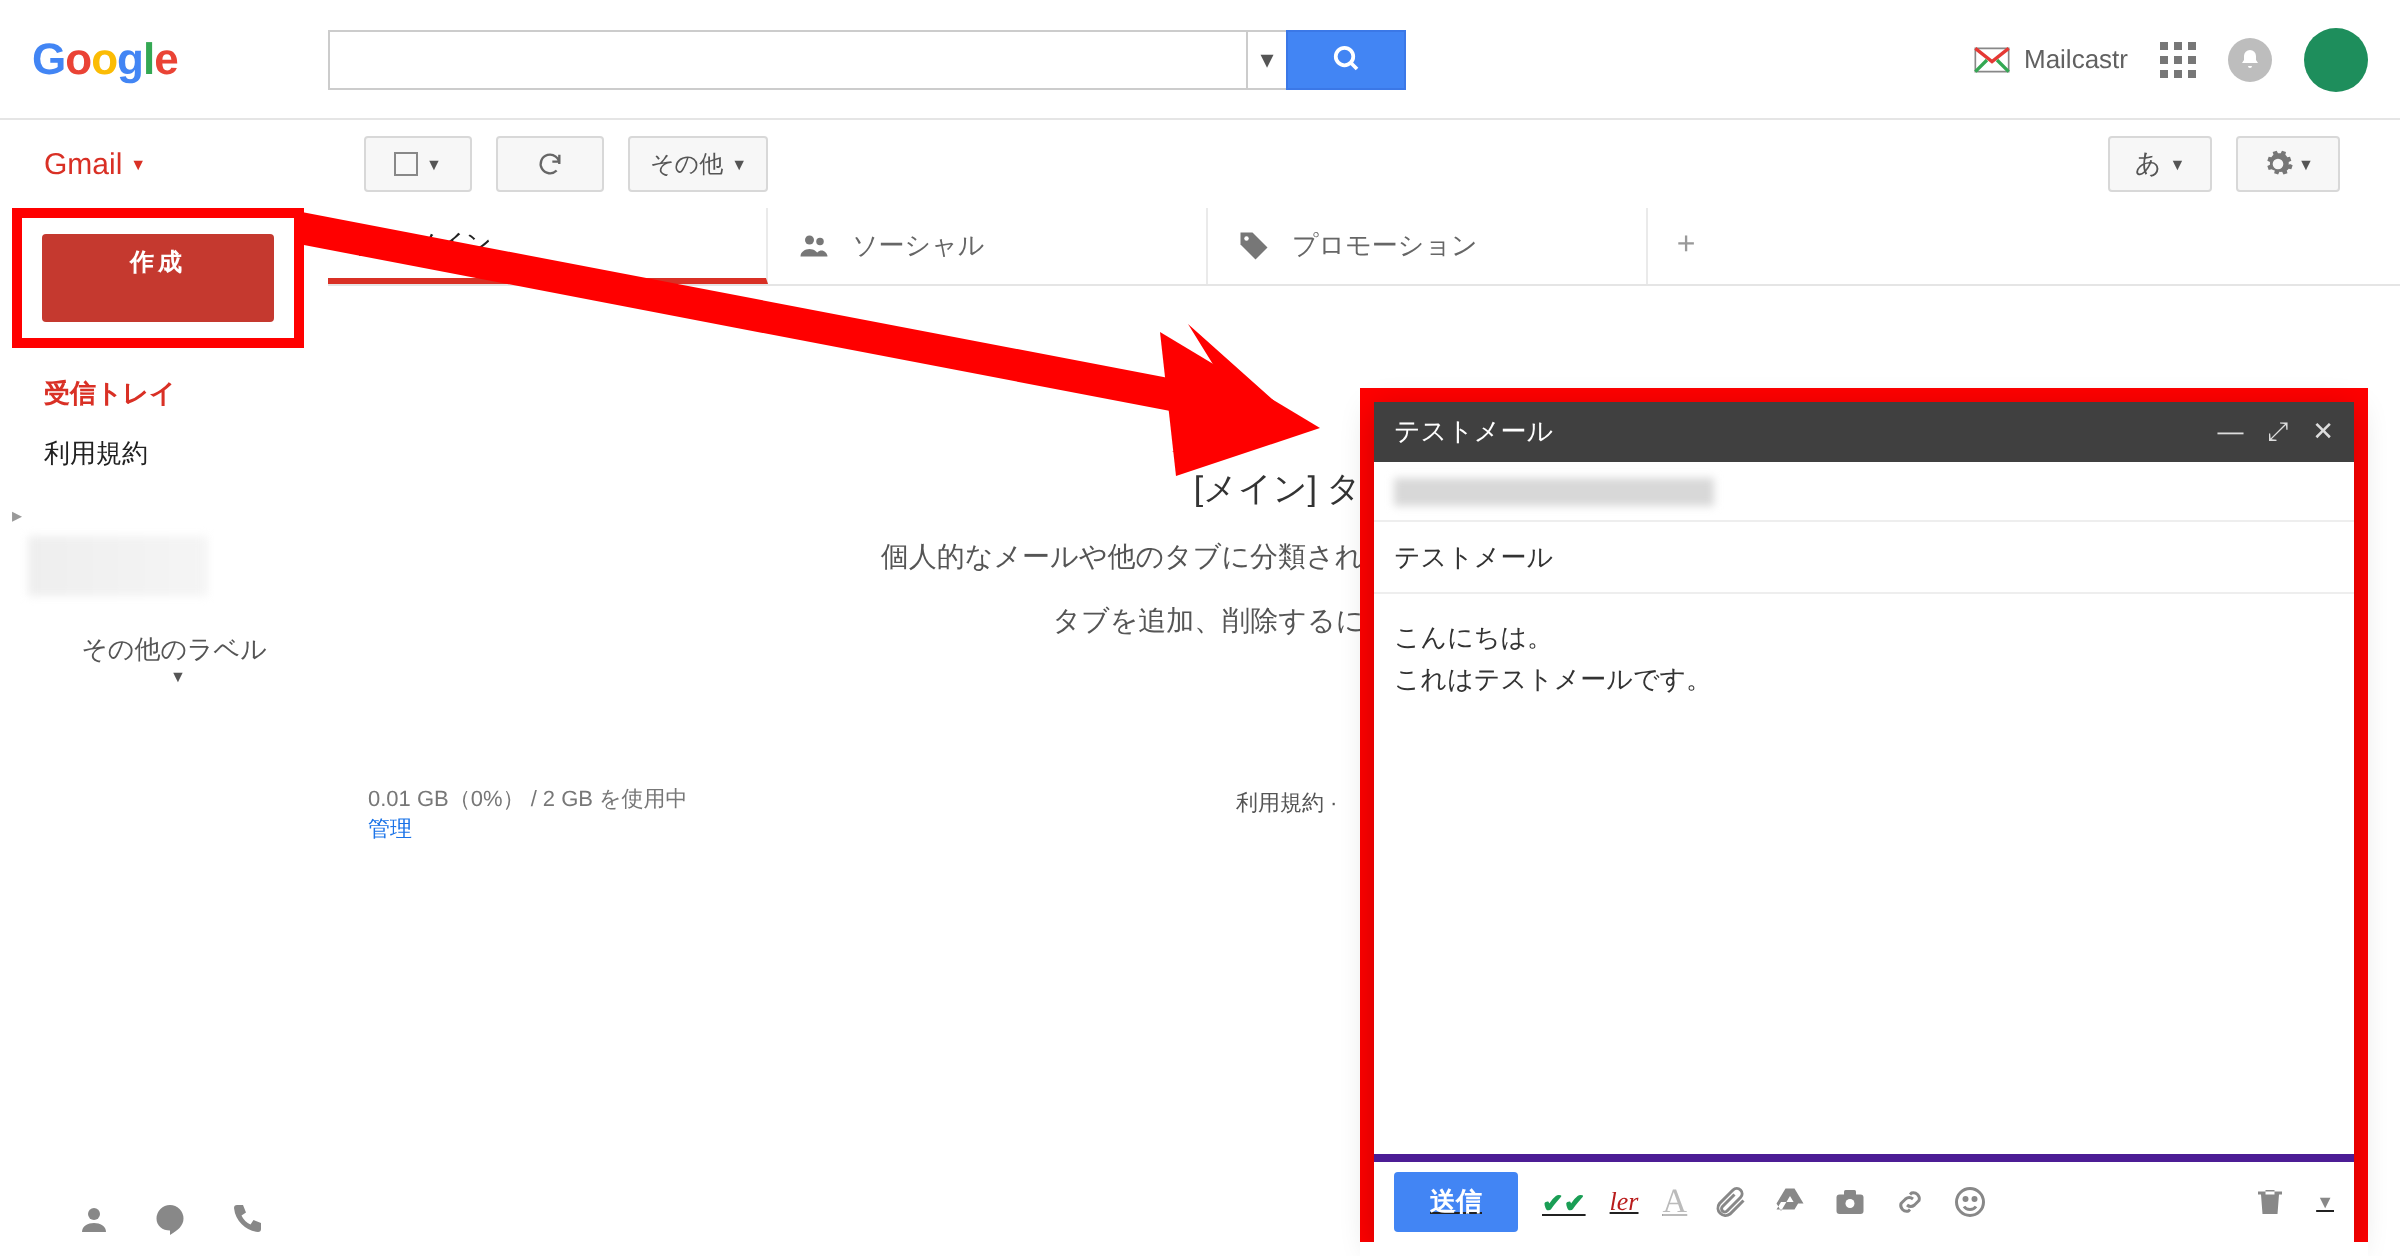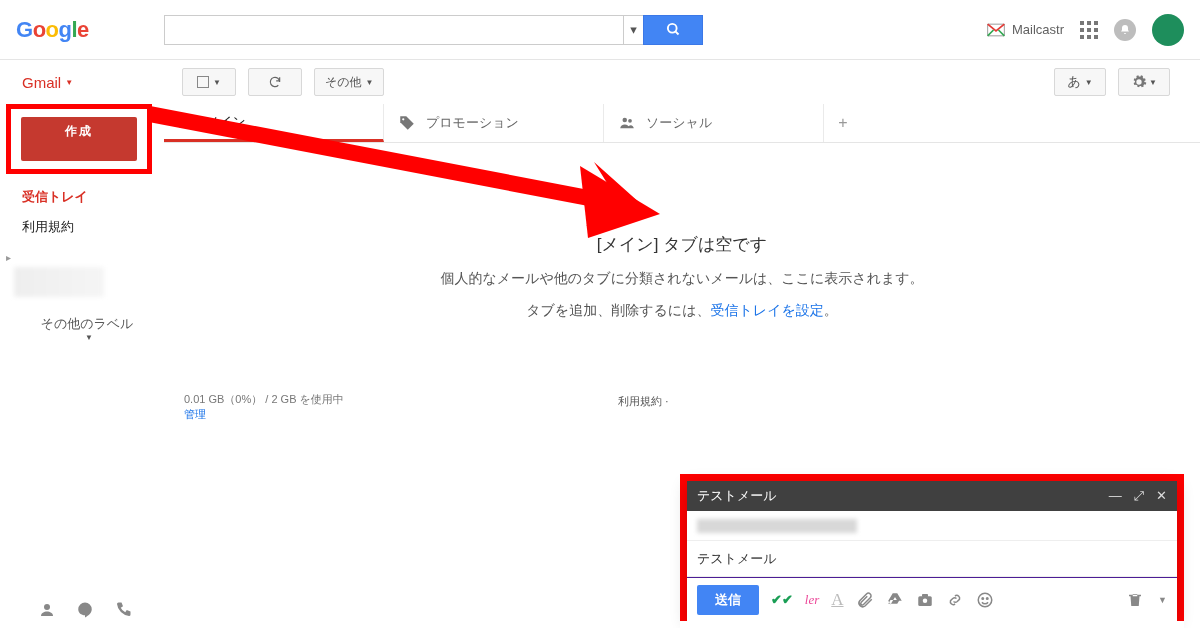--- a/index.html
+++ b/index.html
@@ -67,21 +67,21 @@
   
   .compose-pane-wrap { position: absolute; right: 16px; bottom: 0; border: 7px solid red; }
   .compose-pane { width: 490px; background: #fff; box-shadow: 0 4px 16px rgba(0,0,0,.2); display: flex; flex-direction: column; }
   .cp-header { background: #404040; color: #fff; height: 30px; display: flex; align-items: center; padding: 0 10px; font-size: 13px; }
   .cp-header .cp-actions { margin-left: auto; display: flex; gap: 12px; color: #ddd; font-size: 13px; }
   .cp-header .cp-actions span { cursor: pointer; }
   .cp-to { height: 30px; border-bottom: 1px solid #eee; display: flex; align-items: center; padding: 0 10px; }
   .cp-to .blurred { width: 160px; height: 14px; background: #d8d8d8; filter: blur(2px); }
   .cp-subj { height: 36px; border-bottom: 1px solid #eee; display: flex; align-items: center; padding: 0 10px; font-size: 13px; color: #333; }
   .cp-body { padding: 12px 10px; font-size: 13px; color: #333; line-height: 1.6; height: 280px; }
-  .cp-toolbar { border-top: 1px solid #4c1d95; height: 44px; display: flex; align-items: center; padding: 0 10px; gap: 12px; }
+  .cp-toolbar { border-top: 4px solid #4c1d95; height: 44px; display: flex; align-items: center; padding: 0 10px; gap: 12px; text-decoration: underline; }
   .send-btn { background: #4285f4; color: #fff; font-weight: 700; font-size: 13px; height: 30px; padding: 0 18px; border-radius: 2px; display: flex; align-items: center; cursor: pointer; }
   .tool-ico { color: #888; cursor: pointer; display: flex; align-items: center; }
   .tool-ico svg { width: 18px; height: 18px; }
   .tool-spacer { margin-left: auto; display: flex; gap: 14px; }
 
   
   .arrow-svg { position: absolute; left: 150px; top: 96px; pointer-events: none; }
 
   .red-compose-outline-absorb { position: relative; }
   .bottom-crop { position: absolute; left: -7px; right: -7px; bottom: -7px; height: 7px; background: #fff; }
@@ -197,32 +197,32 @@
     <div class="tabs">
       <div class="tab active">
         <svg viewBox="0 0 24 24">
             <path d="M3 5h18v14H3z" fill="none" stroke="#666" stroke-width="2"></path>
             <path d="M3 12h5l2 3h4l2-3h5" fill="none" stroke="#666" stroke-width="2"></path>
           </svg>
         <span>メイン</span>
       </div>
       <div class="tab">
         <svg viewBox="0 0 24 24" fill="#888">
-            <path d="M3 3h8l10 10-8 8L3 11z"></path>
-            <circle cx="7" cy="7" r="1.5" fill="#fff"></circle>
-          </svg>
-        <span>プロモーション</span>
-      </div>
-      <div class="tab">
-        <svg viewBox="0 0 24 24" fill="#888">
             <circle cx="9" cy="8" r="3"></circle>
             <circle cx="16" cy="9" r="2.5"></circle>
             <path d="M3 19c0-3 3-5 6-5s6 2 6 5M13 19c0-2 2-4 4-4s4 2 4 4"></path>
           </svg>
         <span>ソーシャル</span>
+      </div>
+      <div class="tab">
+        <svg viewBox="0 0 24 24" fill="#888">
+            <path d="M3 3h8l10 10-8 8L3 11z"></path>
+            <circle cx="7" cy="7" r="1.5" fill="#fff"></circle>
+          </svg>
+        <span>プロモーション</span>
       </div>
       <div class="tab-add">+</div>
     </div>
 
     <div class="empty-area">
       <div class="title">[メイン] タブは空です</div>
       <div class="line">個人的なメールや他のタブに分類されないメールは、ここに表示されます。</div>
       <div class="line">
         <span>タブを追加、削除するには、</span><a>受信トレイを設定</a><span>。</span>
       </div>
@@ -247,24 +247,28 @@
         <span>⤢</span>
         <span>✕</span>
       </div>
     </div>
     <div class="cp-to">
       <div class="blurred"></div>
     </div>
     <div class="cp-subj">
       <span>テストメール</span>
     </div>
+    <div class="cp-body">
+      <div>こんにちは。</div>
+      <div>これはテストメールです。</div>
+    </div>
     <div class="cp-toolbar">
       <div class="send-btn">送信</div>
       <div class="tool-ico" style="color:#1a9e55;font-weight:700">✔✔</div>
-      <div class="tool-ico" style="color:#ec4899;font-style:italic;font-family:cursive">ler</div>
+      <div class="tool-ico" style="color:#b91c1c;font-style:italic;font-family:cursive">ler</div>
       <div class="tool-ico" style="color:#bbb;font-family:serif;font-size:17px;text-decoration:underline">A</div>
       <div class="tool-ico">
           <svg viewBox="0 0 24 24" fill="none" stroke="#888" stroke-width="2">
             <path d="M21 11l-9 9a5 5 0 01-7-7l9-9a3.5 3.5 0 015 5l-9 9a2 2 0 01-3-3l8-8"></path>
           </svg>
         </div>
       <div class="tool-ico">
           <svg viewBox="0 0 24 24" fill="#888">
             <path d="M9 3h6l6 10h-6zM3 17l3-5h12l-3 5zM9 3L3 13l3 5 6-10z"></path>
           </svg>

